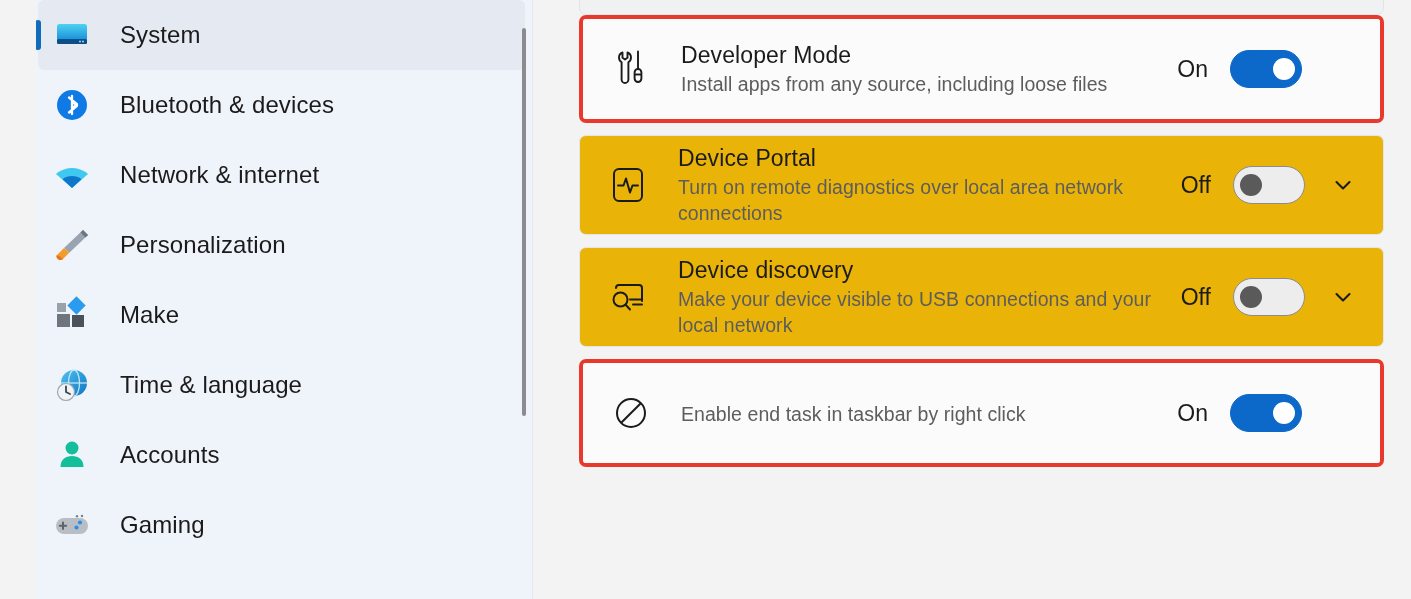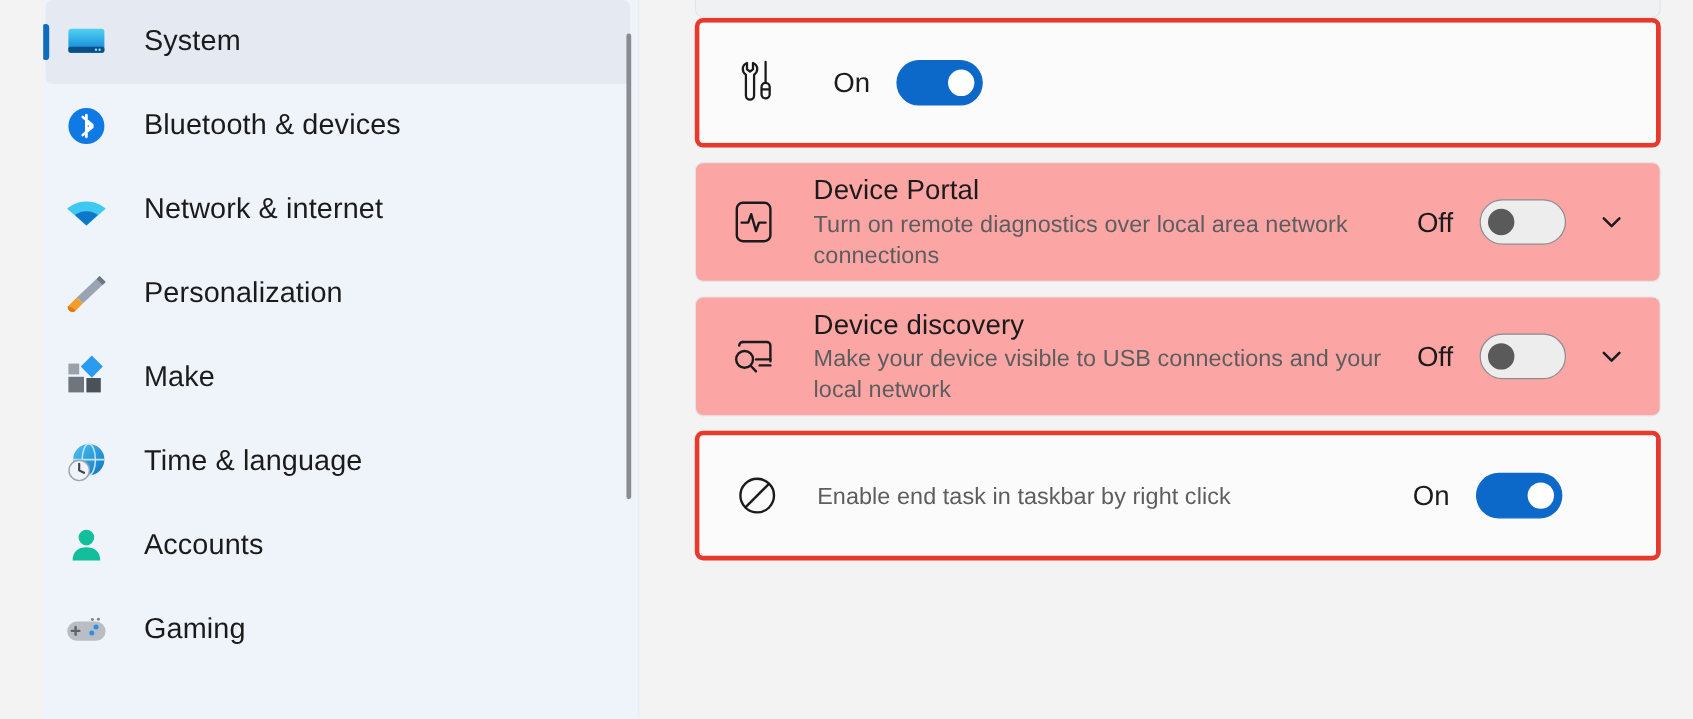--- a/index.html
+++ b/index.html
@@ -79,21 +79,21 @@
   .content {
     position:relative;
     flex:1;
     background:#F3F3F3;
     padding:0 27px 0 46px;
     overflow:hidden;
   }
 
   .card {
     position:relative;
-    background:#fca5a5;
+    background:#eab308;
     border:1px solid #E5E5E5;
     border-radius:7px;
     display:flex;
     align-items:center;
     padding:0 24px 0 26px;
     min-height:100px;
   }
   .card.partial {
     background:#EFF1F2;
     border-color:#E2E4E5;
@@ -301,20 +301,24 @@
         <div class="highlight">
           <div class="card">
             <span class="card-icon">
               <svg width="44" height="44" viewBox="0 0 44 44" xmlns="http://www.w3.org/2000/svg">
                 <path d="M13.5 5.5 C11.4 6.3 10 8.3 10 10.6 C10 12.6 11 14.3 12.6 15.3 L12.6 32.5 C12.6 34.4 14.1 36 16 36 C17.9 36 19.4 34.4 19.4 32.5 L19.4 15.3 C21 14.3 22 12.6 22 10.6 C22 8.3 20.6 6.3 18.5 5.5 L18.5 10.8 L16 12.6 L13.5 10.8 Z" fill="none" stroke="#1B1B1B" stroke-width="1.9" stroke-linejoin="round"></path>
                 <path d="M29 4.5 L29 22" stroke="#1B1B1B" stroke-width="1.9" stroke-linecap="round"></path>
                 <rect x="25.6" y="22" width="6.8" height="13" rx="3.4" fill="none" stroke="#1B1B1B" stroke-width="1.9"></rect>
                 <path d="M25.6 27.5 L32.4 27.5" stroke="#1B1B1B" stroke-width="1.9"></path>
               </svg>
             </span>
+            <div class="card-text">
+              <div class="card-title">Developer Mode</div>
+              <div class="card-desc">Install apps from any source, including loose files</div>
+            </div>
             <div class="card-right">
               <span class="state-label">On</span>
               <div class="toggle on">
                 <span class="knob"></span>
               </div>
               <span class="chev" style="visibility: hidden;"></span>
             </div>
           </div>
         </div>
         <div class="card">

